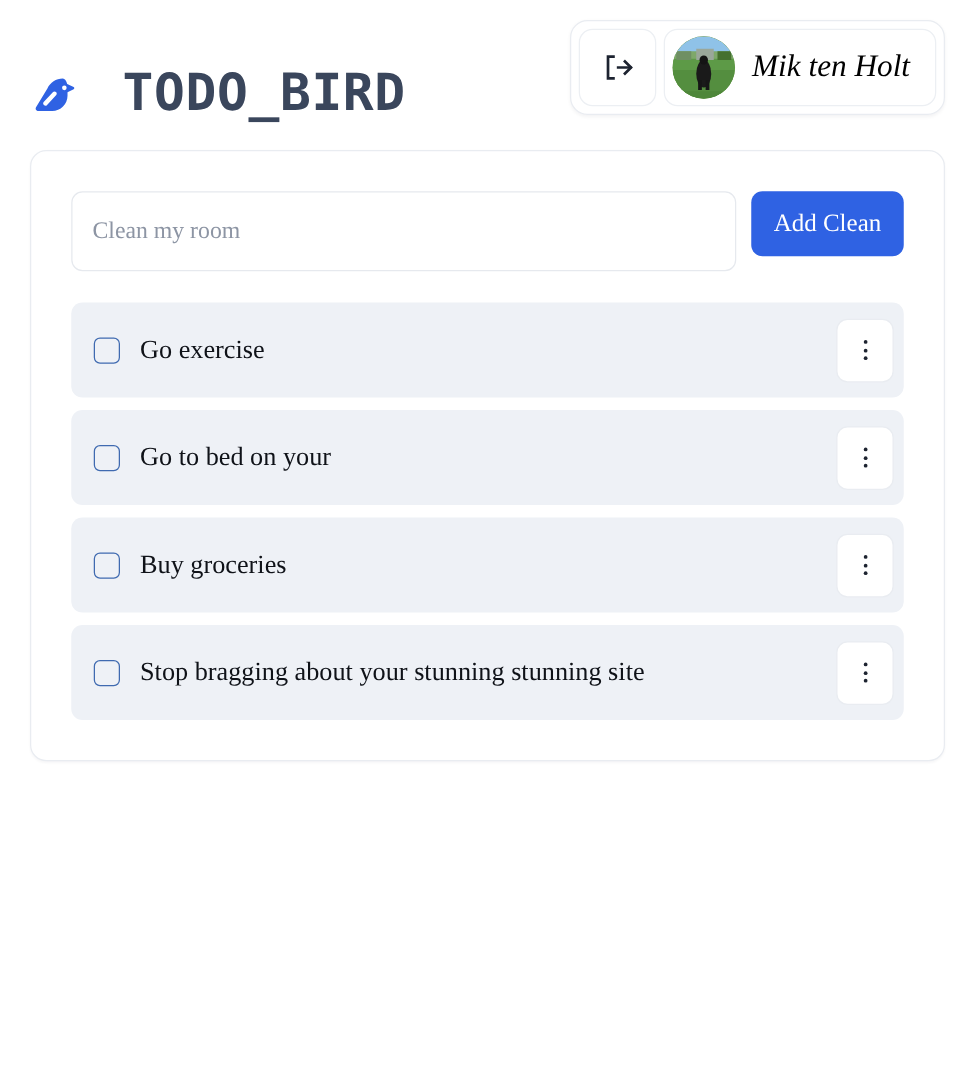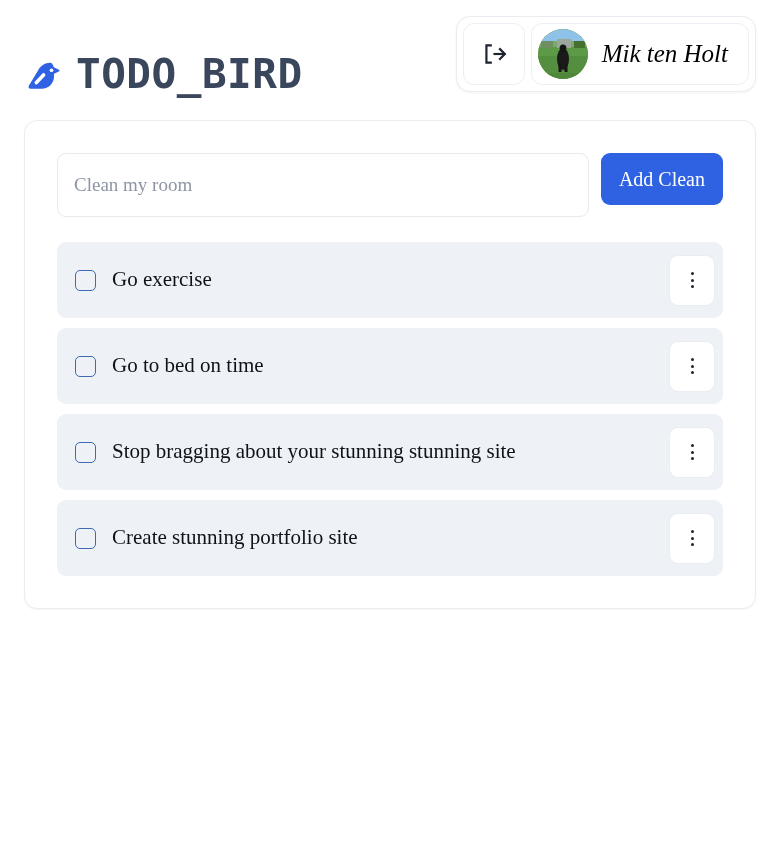--- a/index.html
+++ b/index.html
@@ -27,21 +27,21 @@
     display: flex;
     align-items: center;
     justify-content: space-between;
     padding: 18px 24px 10px 24px;
     height: 100px;
   }
 
   .brand {
     display: flex;
     align-items: center;
-    gap: 10px;
+    gap: 32px;
     margin-top: 41px;
   }
 
   .brand-logo {
     width: 42px;
     height: 42px;
     display: block;
     flex: 0 0 auto;
   }
 
@@ -298,47 +298,47 @@
         <span class="todo-text">Go exercise</span>
         <button class="menu-btn">
           <span class="menu-dot"></span>
           <span class="menu-dot"></span>
           <span class="menu-dot"></span>
         </button>
       </div>
 
       <div class="todo-row">
         <input class="todo-checkbox" type="checkbox" style="">
-        <span class="todo-text">Go to bed on time</span>
+        <span class="todo-text">Go to bed on your</span>
         <button class="menu-btn">
           <span class="menu-dot"></span>
           <span class="menu-dot"></span>
           <span class="menu-dot"></span>
         </button>
       </div>
 
 
+      <div class="todo-row">
+        <input class="todo-checkbox" type="checkbox" style="">
+        <span class="todo-text">Buy groceries</span>
+        <button class="menu-btn">
+          <span class="menu-dot"></span>
+          <span class="menu-dot"></span>
+          <span class="menu-dot"></span>
+        </button>
+      </div>
 
       <div class="todo-row">
         <input class="todo-checkbox" type="checkbox" style="">
         <span class="todo-text">Stop bragging about your stunning stunning site</span>
         <button class="menu-btn">
           <span class="menu-dot"></span>
           <span class="menu-dot"></span>
           <span class="menu-dot"></span>
         </button>
       </div>
 
-      <div class="todo-row">
-        <input class="todo-checkbox" type="checkbox" style="">
-        <span class="todo-text">Create stunning portfolio site</span>
-        <button class="menu-btn">
-          <span class="menu-dot"></span>
-          <span class="menu-dot"></span>
-          <span class="menu-dot"></span>
-        </button>
-      </div>
 
 
     </div>
   </div>
 
 </div>
 
 </body></html>

